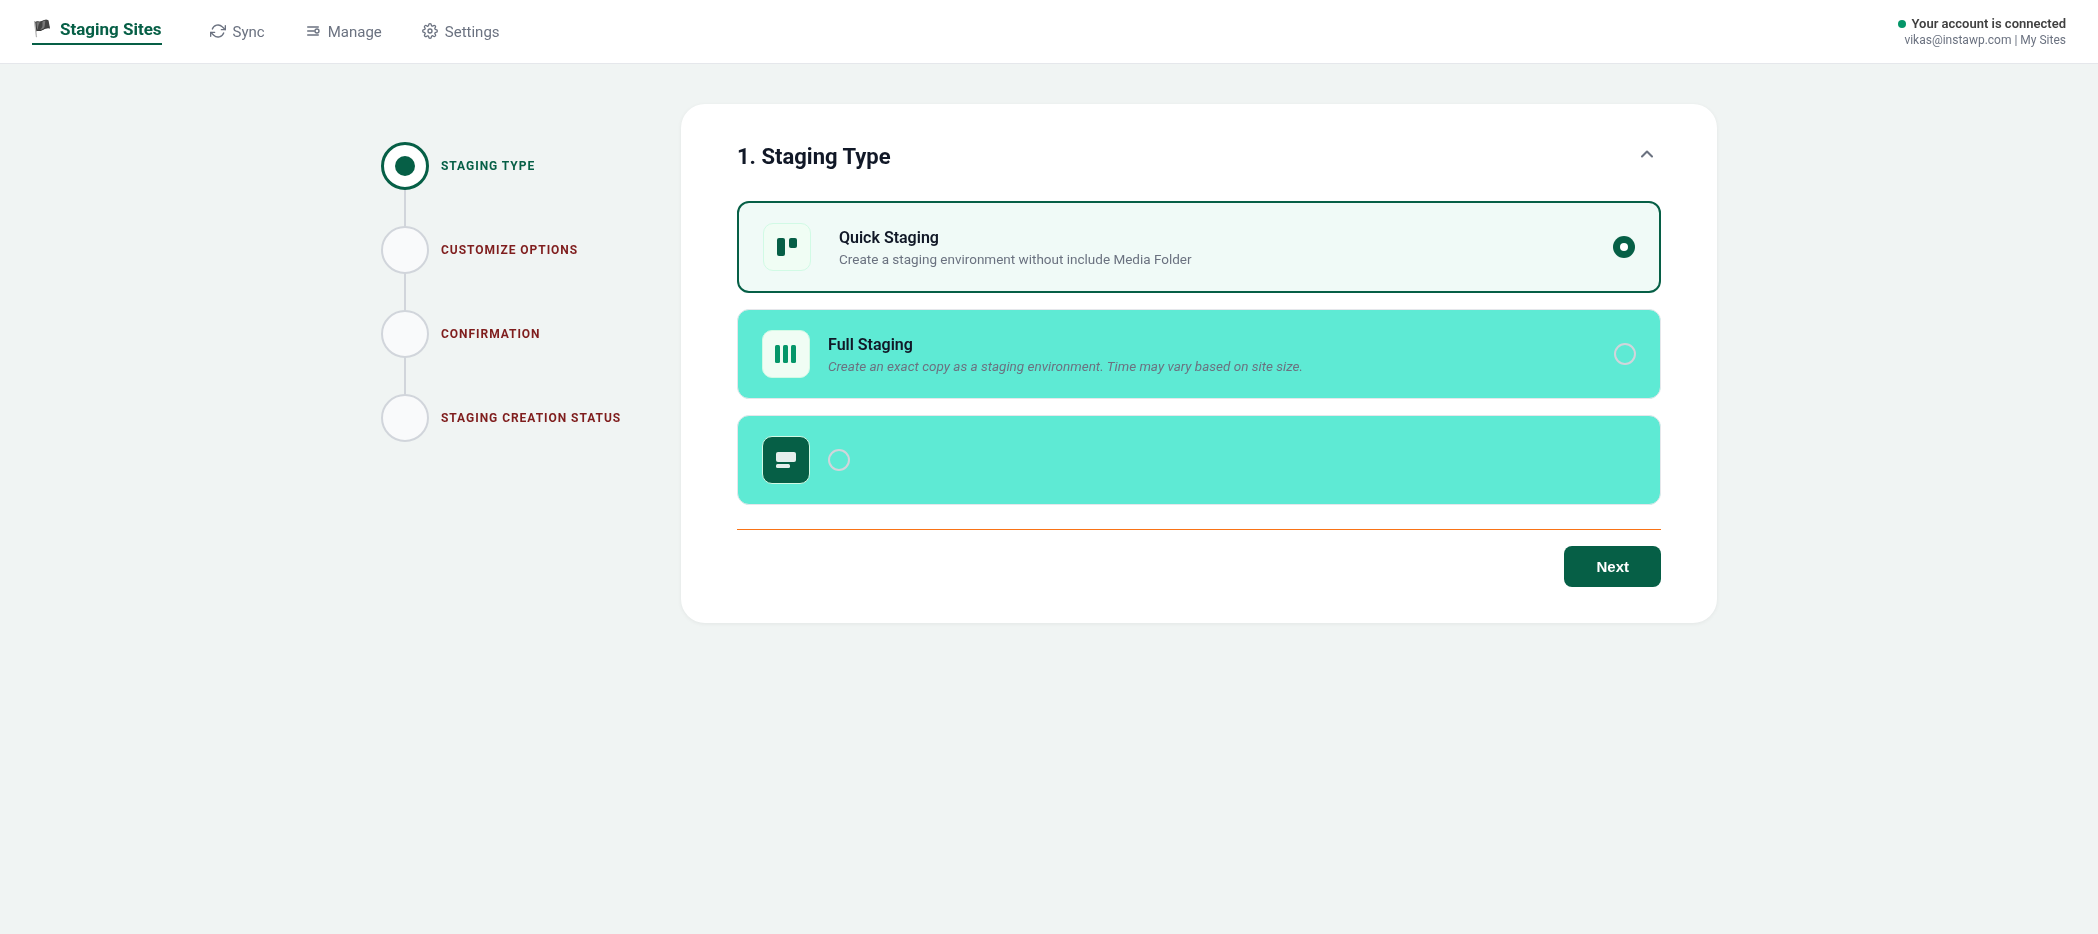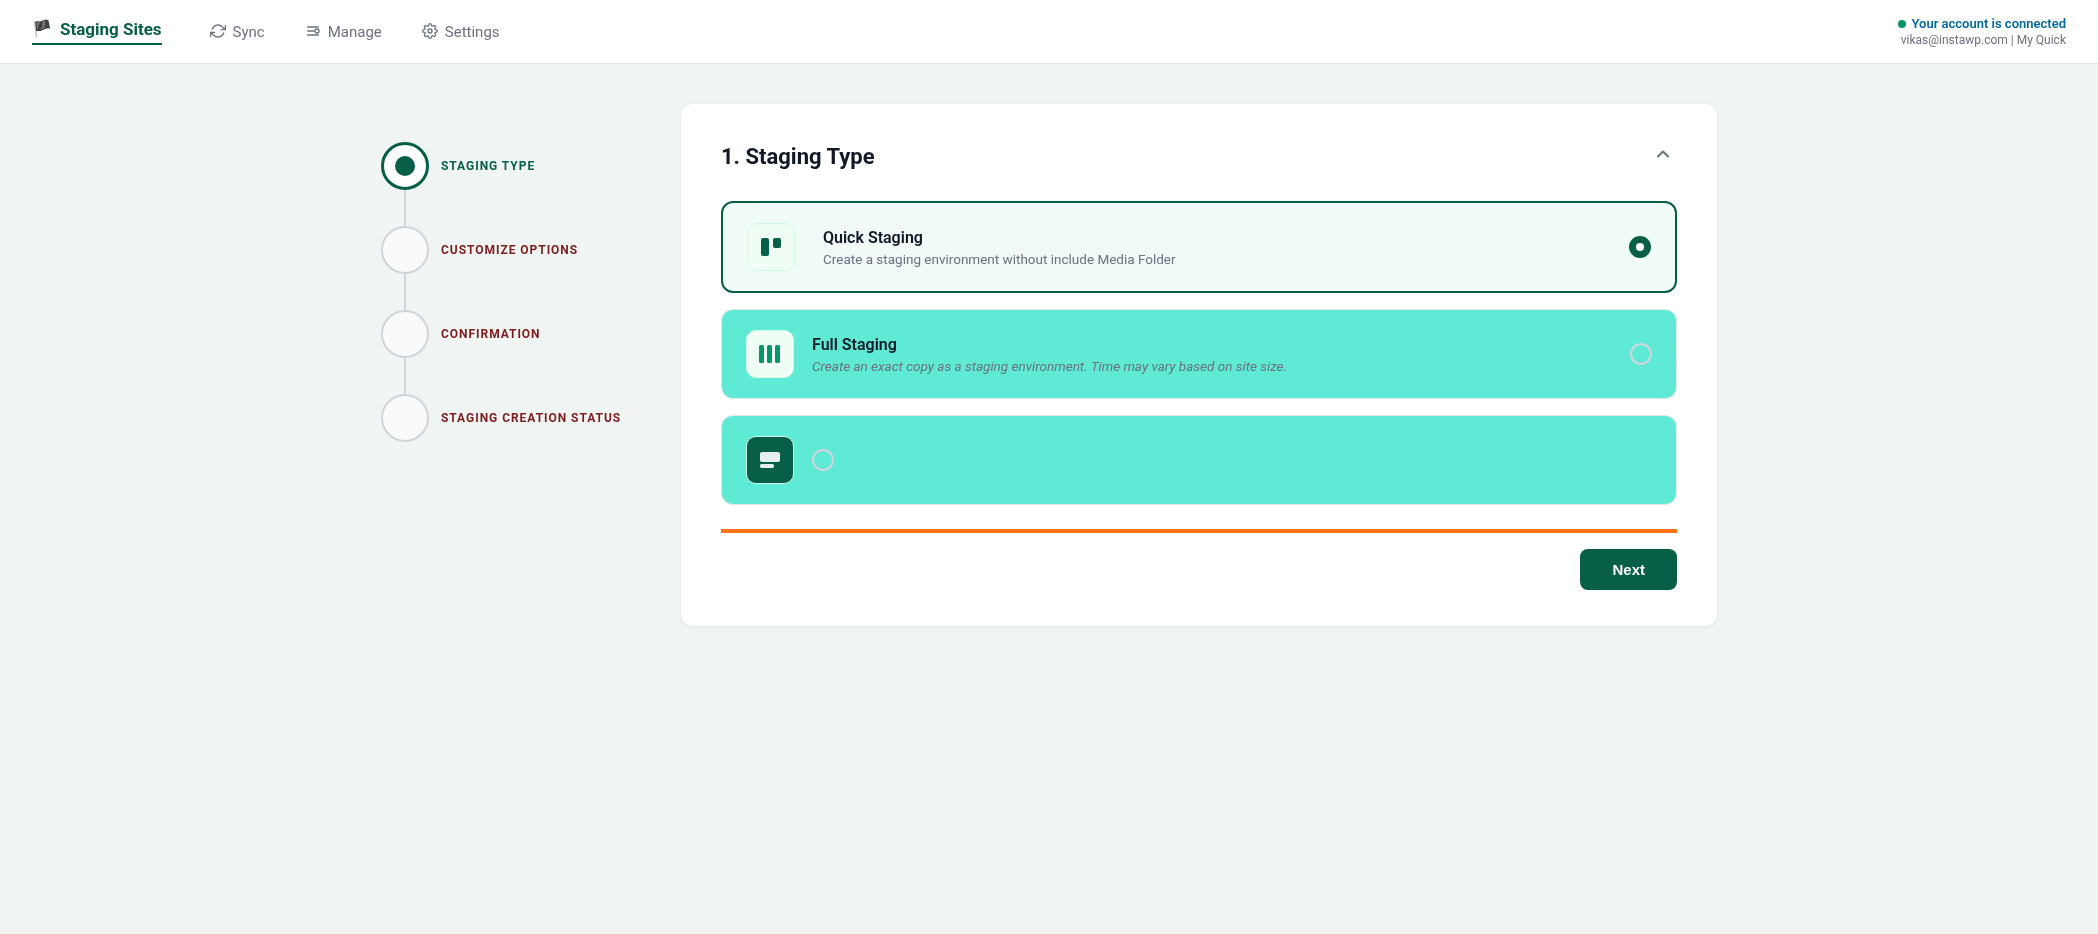--- a/index.html
+++ b/index.html
@@ -52,21 +52,21 @@
     }
     .nav-icon {
       font-size: 15px;
       display: inline-flex;
     }
     .nav-account {
       margin-left: auto;
       text-align: right;
     }
     .account-connected {
-      color: #0369a1;
+      color: #404040;
       font-size: 13px;
       font-weight: 600;
       display: flex;
       align-items: center;
       gap: 5px;
       justify-content: flex-end;
     }
     .account-connected::before {
       content: '';
       display: inline-block;
@@ -150,22 +150,22 @@
       text-transform: uppercase;
     }
     .step-label.active {
       color: #065f46;
     }
 
     
     .content-area {
       flex: 1;
       background: #fff;
-      border-radius: 12px;
-      padding: 36px 40px;
+      border-radius: 24px;
+      padding: 36px 56px;
       box-shadow: 0 1px 4px rgba(0,0,0,0.06);
     }
     .section-header {
       display: flex;
       align-items: center;
       justify-content: space-between;
       margin-bottom: 28px;
     }
     .section-title {
       font-size: 22px;
@@ -266,21 +266,21 @@
       background: #fff;
       border-radius: 50%;
     }
 
     
     .bottom-bar {
       display: flex;
       justify-content: flex-end;
       margin-top: 24px;
       padding-top: 16px;
-      border-top: 4px solid #f97316;
+      border-top: 1px solid #f97316;
     }
     .next-btn {
       background: #065f46;
       color: #fff;
       border: none;
       border-radius: 8px;
       padding: 12px 32px;
       font-size: 15px;
       font-weight: 600;
       cursor: pointer;
@@ -324,21 +324,21 @@
         </svg>
       </span>
       <span>Settings</span>
     </a>
   </div>
   <div class="nav-account">
     <div class="account-connected">Your account is connected</div>
     <div class="account-email">
       <span>vikas@instawp.com</span>
       <span> | </span>
-      <a>My Quick</a>
+      <a>My Sites</a>
     </div>
   </div>
 </nav>
 
 <div class="main-container">
 
   <aside class="steps-sidebar">
     <div class="step-item">
       <div class="step-circle active">
         <div class="inner-dot"></div>

